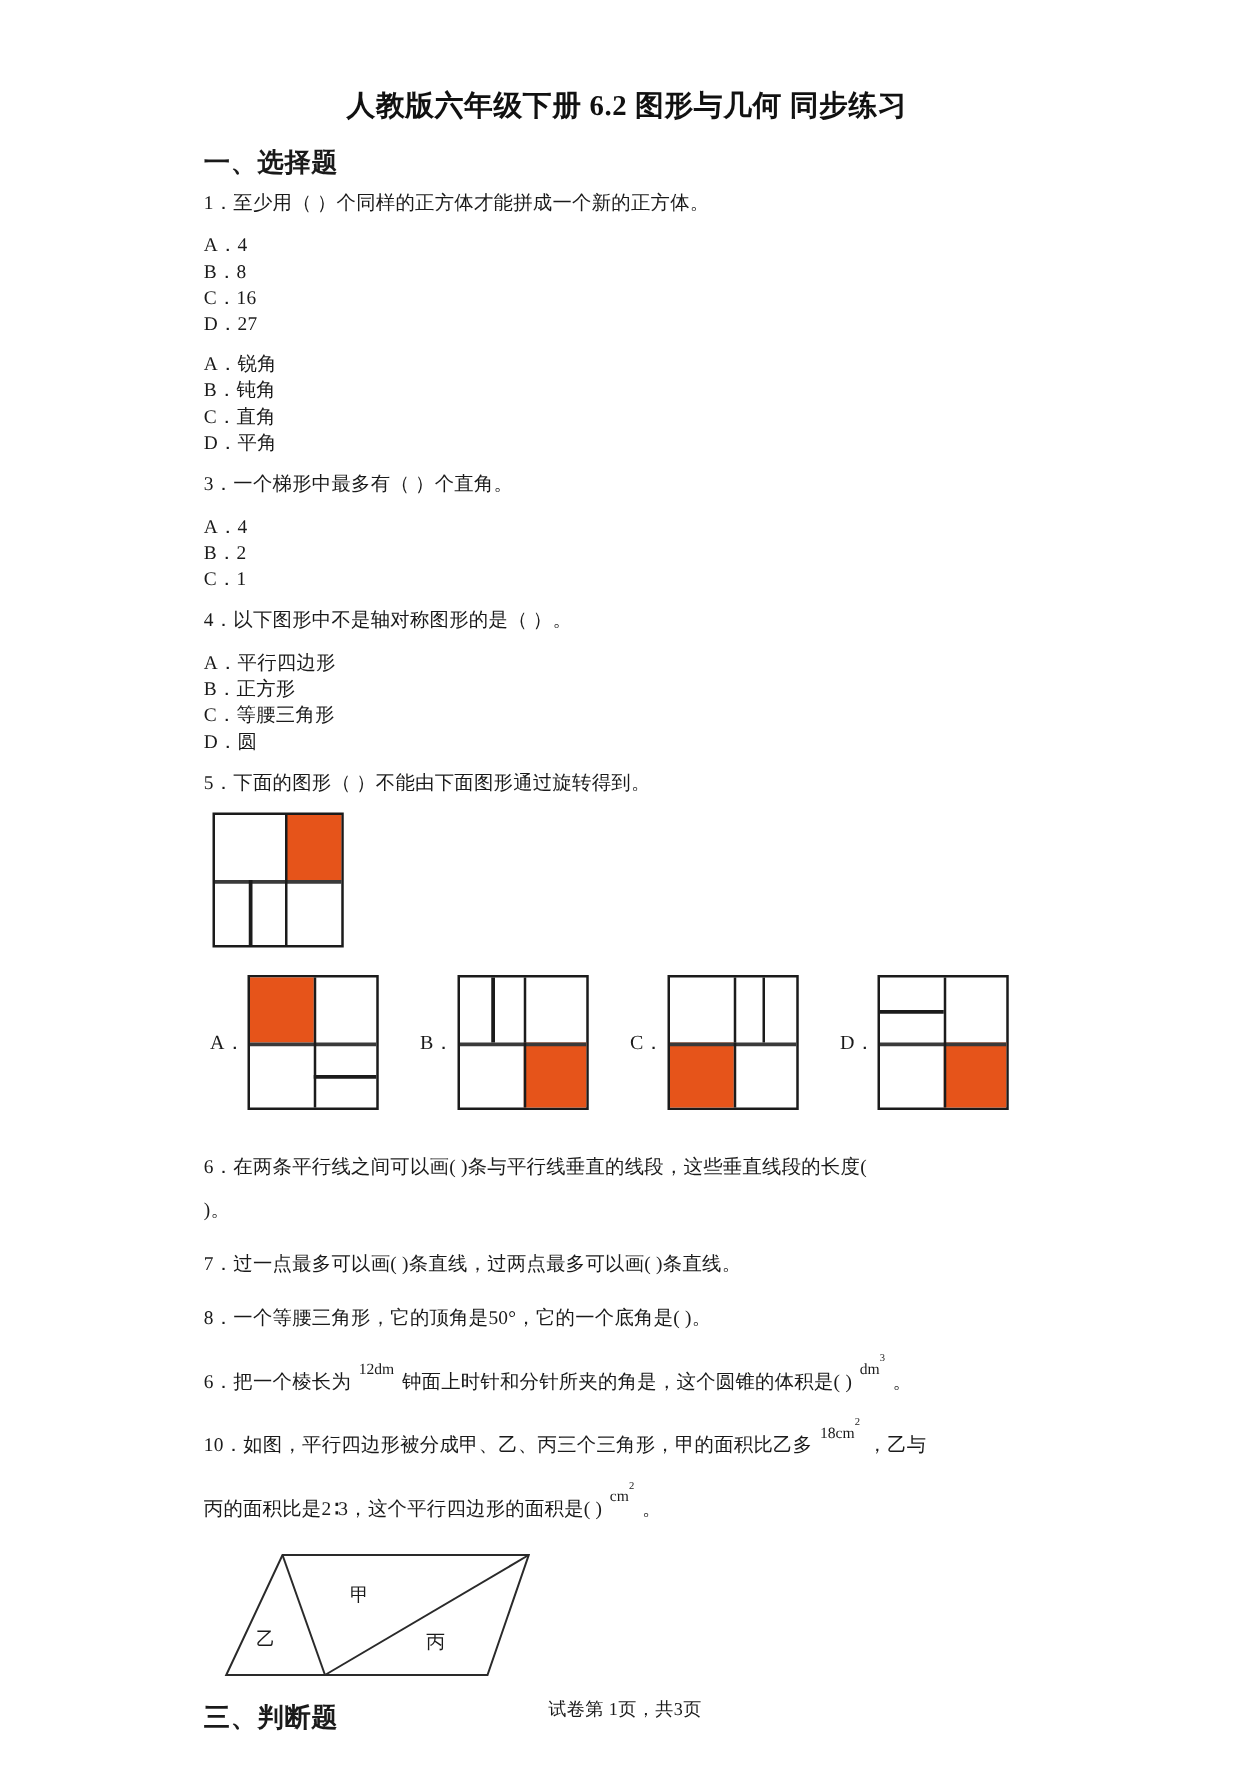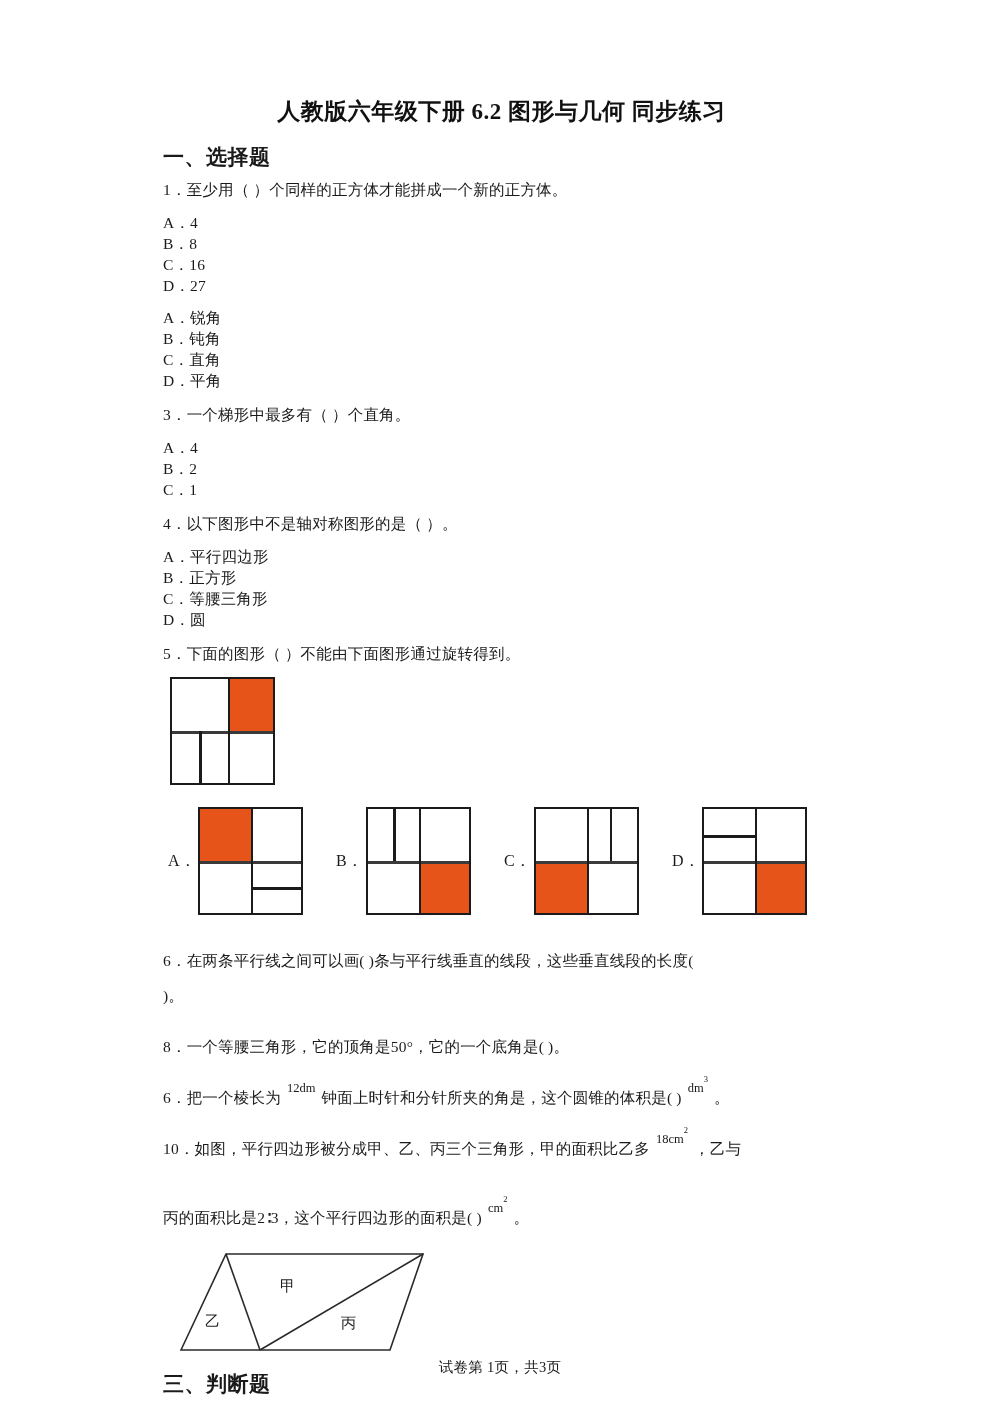--- a/index.html
+++ b/index.html
@@ -17,21 +17,21 @@
     position: relative;
     width: 1000px;
     height: 1415px;
     padding: 0 160px 0 163px;
   }
   .doc-title {
     text-align: center;
     font-size: 23px;
     font-weight: bold;
     letter-spacing: 0.5px;
-    padding-top: 96px;
+    padding-top: 69px;
     margin: 0 0 16px 0;
     color: #111;
   }
   .section-head {
     font-size: 21px;
     font-weight: bold;
     margin: 0 0 7px 0;
     letter-spacing: 0.5px;
   }
   .q-line {
@@ -43,21 +43,21 @@
   .opt-row {
     font-size: 15.5px;
     display: flex;
     margin: 0 0 11px 0;
     letter-spacing: 0.2px;
     flex-direction: column;
   }
   .opt-row > span { display: block; }
   .opt-4 > span { width: 25%; }
   .opt-3 > span { width: 33.33%; }
-  .q-line.wide { margin-bottom: 19px; }
+  .q-line.wide { margin-bottom: 1px; }
   .sup-img {
     display: inline-block;
     position: relative;
     top: -11px;
     font-size: 12.5px;
     letter-spacing: 0;
     padding: 0 2px;
   }
   .sup-img sup { font-size: 8.5px; top: -5px; position: relative; }
   .spacer-sm { height: 8px; }
@@ -216,20 +216,21 @@
 
   <div class="spacer-lg"></div>
 
 
   <div class="spacer-sm"></div>
 
   <div class="q-line">6．在两条平行线之间可以画(      )条与平行线垂直的线段，这些垂直线段的长度(</div>
   <div class="q-line"> )。</div>
 
   <div class="spacer-sm"></div>
+  <div class="q-line">7．过一点最多可以画(      )条直线，过两点最多可以画(      )条直线。</div>
 
   <div class="spacer-sm"></div>
   <div class="q-line">8．一个等腰三角形，它的顶角是50°，它的一个底角是(      )。</div>
 
   <div class="spacer-md"></div>
   <div class="q-line">
     <span>6．把一个棱长为</span>
     <span class="sup-img">12dm</span>
     <span>钟面上时针和分针所夹的角是，这个圆锥的体积是(     )</span>
     <span class="sup-img"><span>dm</span><sup>3</sup></span>

